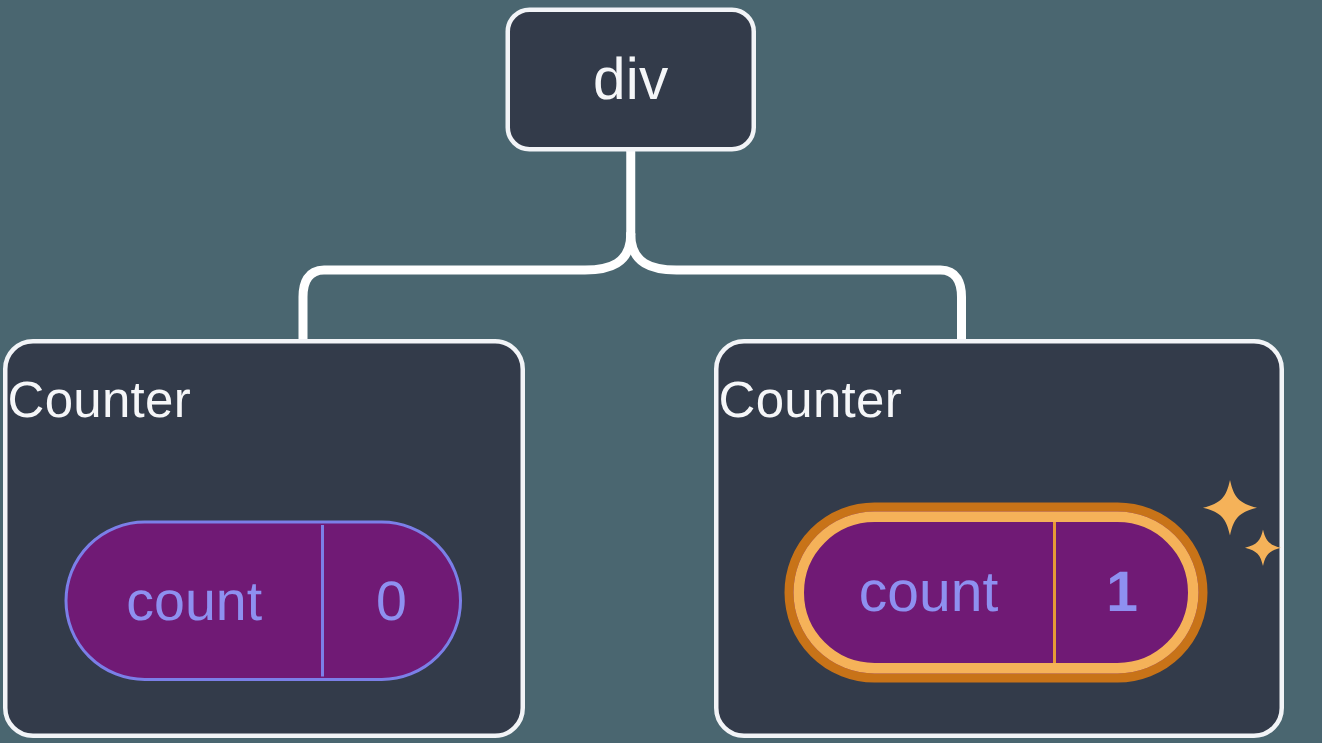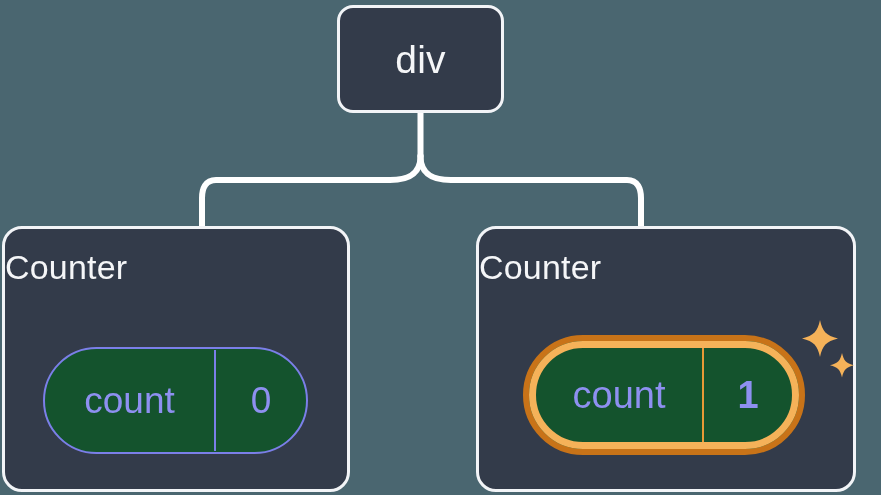--- a/index.html
+++ b/index.html
@@ -26,21 +26,21 @@
     position: absolute;
     box-sizing: border-box;
     background: #333b4a;
     border: 3px solid #f2f4f7;
     border-radius: 16px;
   }
   .node-root {
     left: 337px;
     top: 5px;
     width: 167px;
-    height: 108px;
+    height: 96px;
     display: flex;
     align-items: center;
     justify-content: center;
   }
   .node-root .node-title {
     color: #f5f6f8;
     font-size: 39px;
     line-height: 1;
     letter-spacing: 0.2px;
   }
@@ -64,21 +64,21 @@
   .state-wrap {
     position: absolute;
   }
   .state-wrap-left  { left: 38px; top: 118px; }
   .state-wrap-right { left: 44px; top: 106px; }
   .pill {
     position: relative;
     box-sizing: border-box;
     display: flex;
     align-items: stretch;
-    background: #14532d;
+    background: #701a75;
   }
   .pill-plain {
     width: 265px;
     height: 107px;
     border: 2px solid #7b7fe8;
     border-radius: 54px;
   }
   .pill-hl {
     width: 282px;
     height: 120px;

